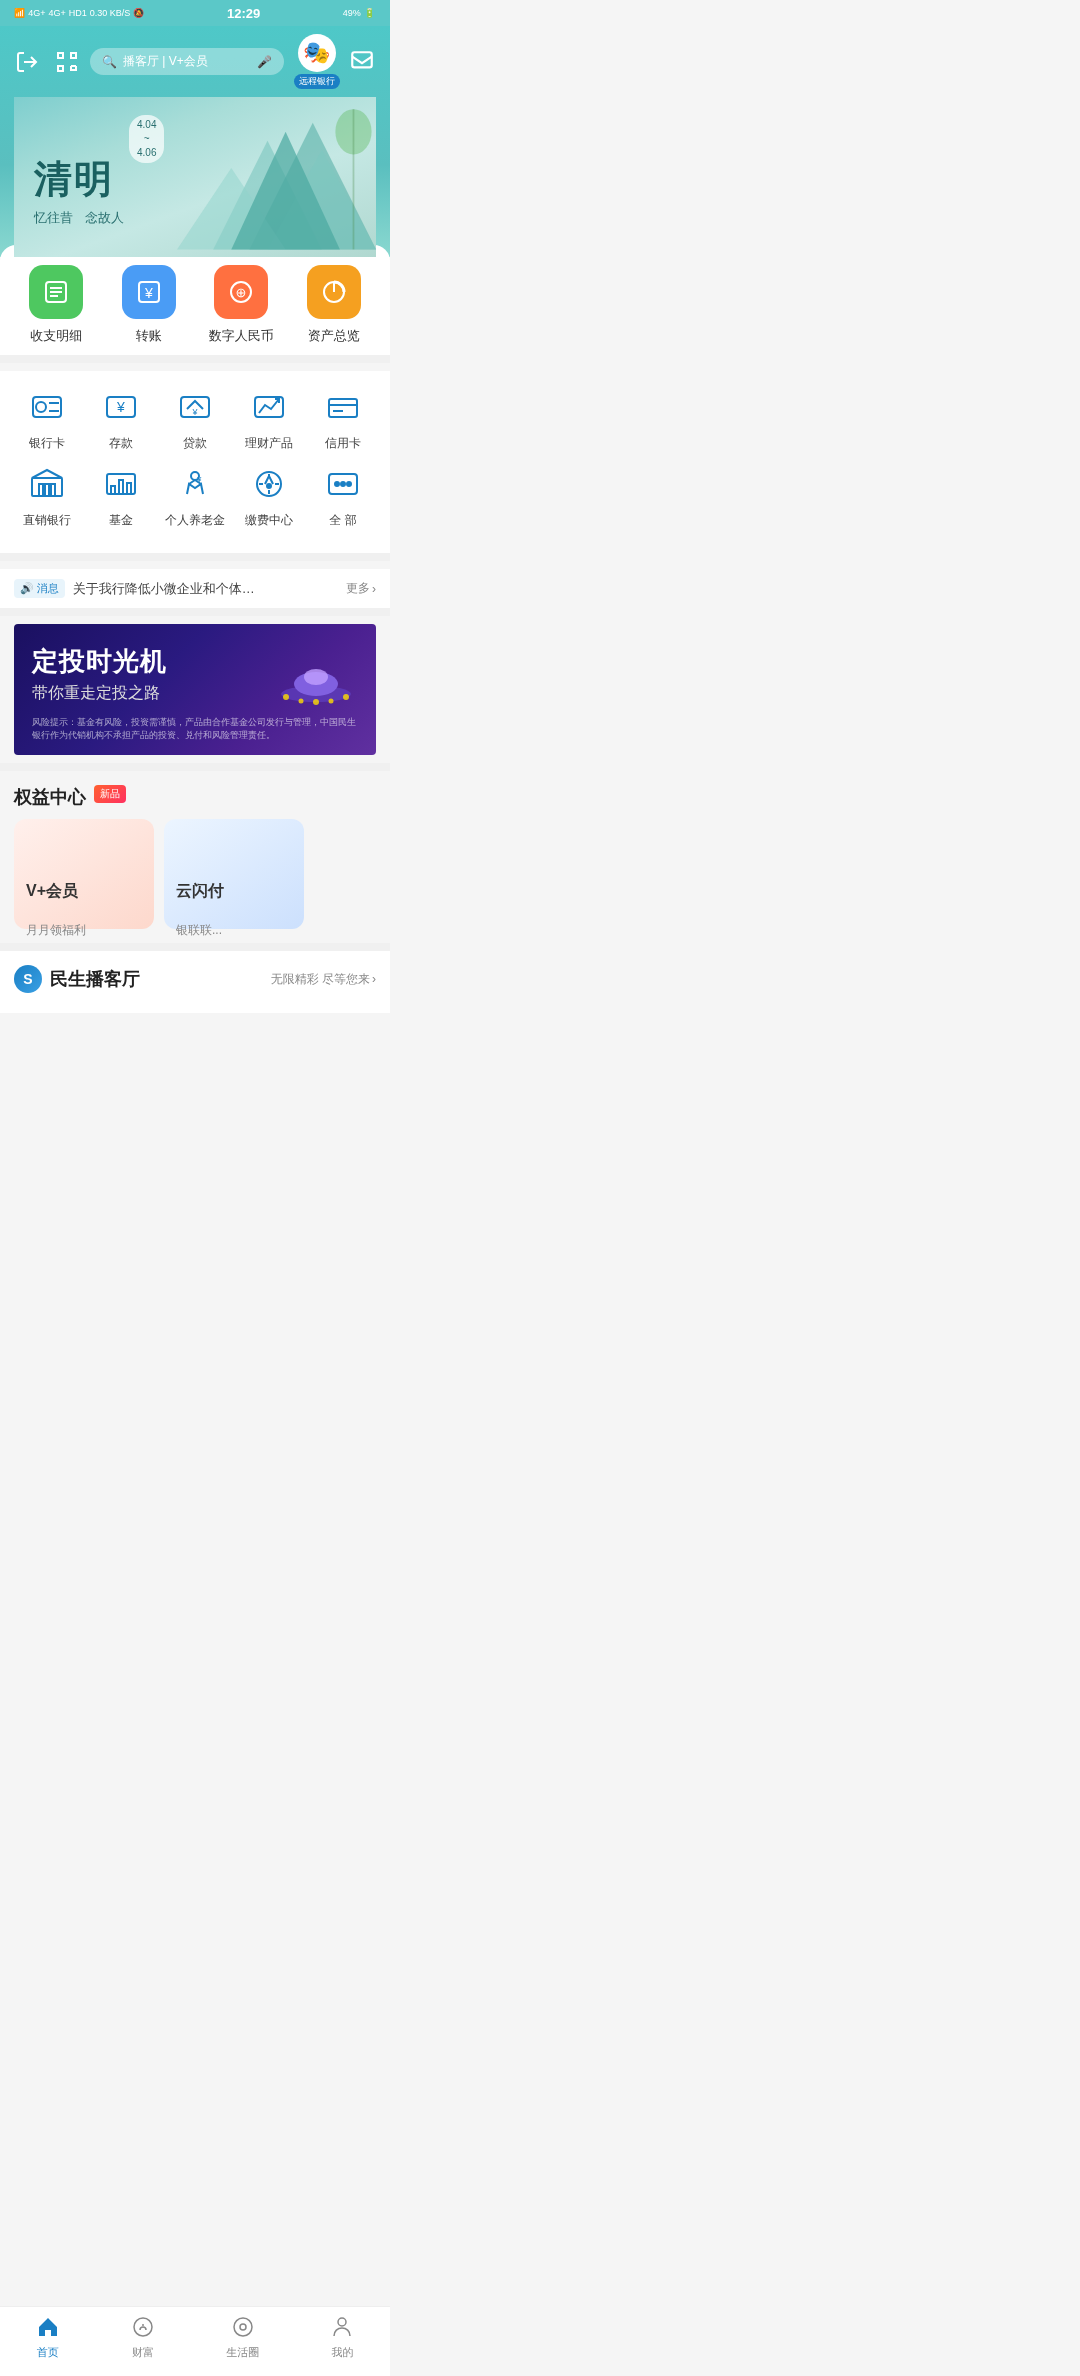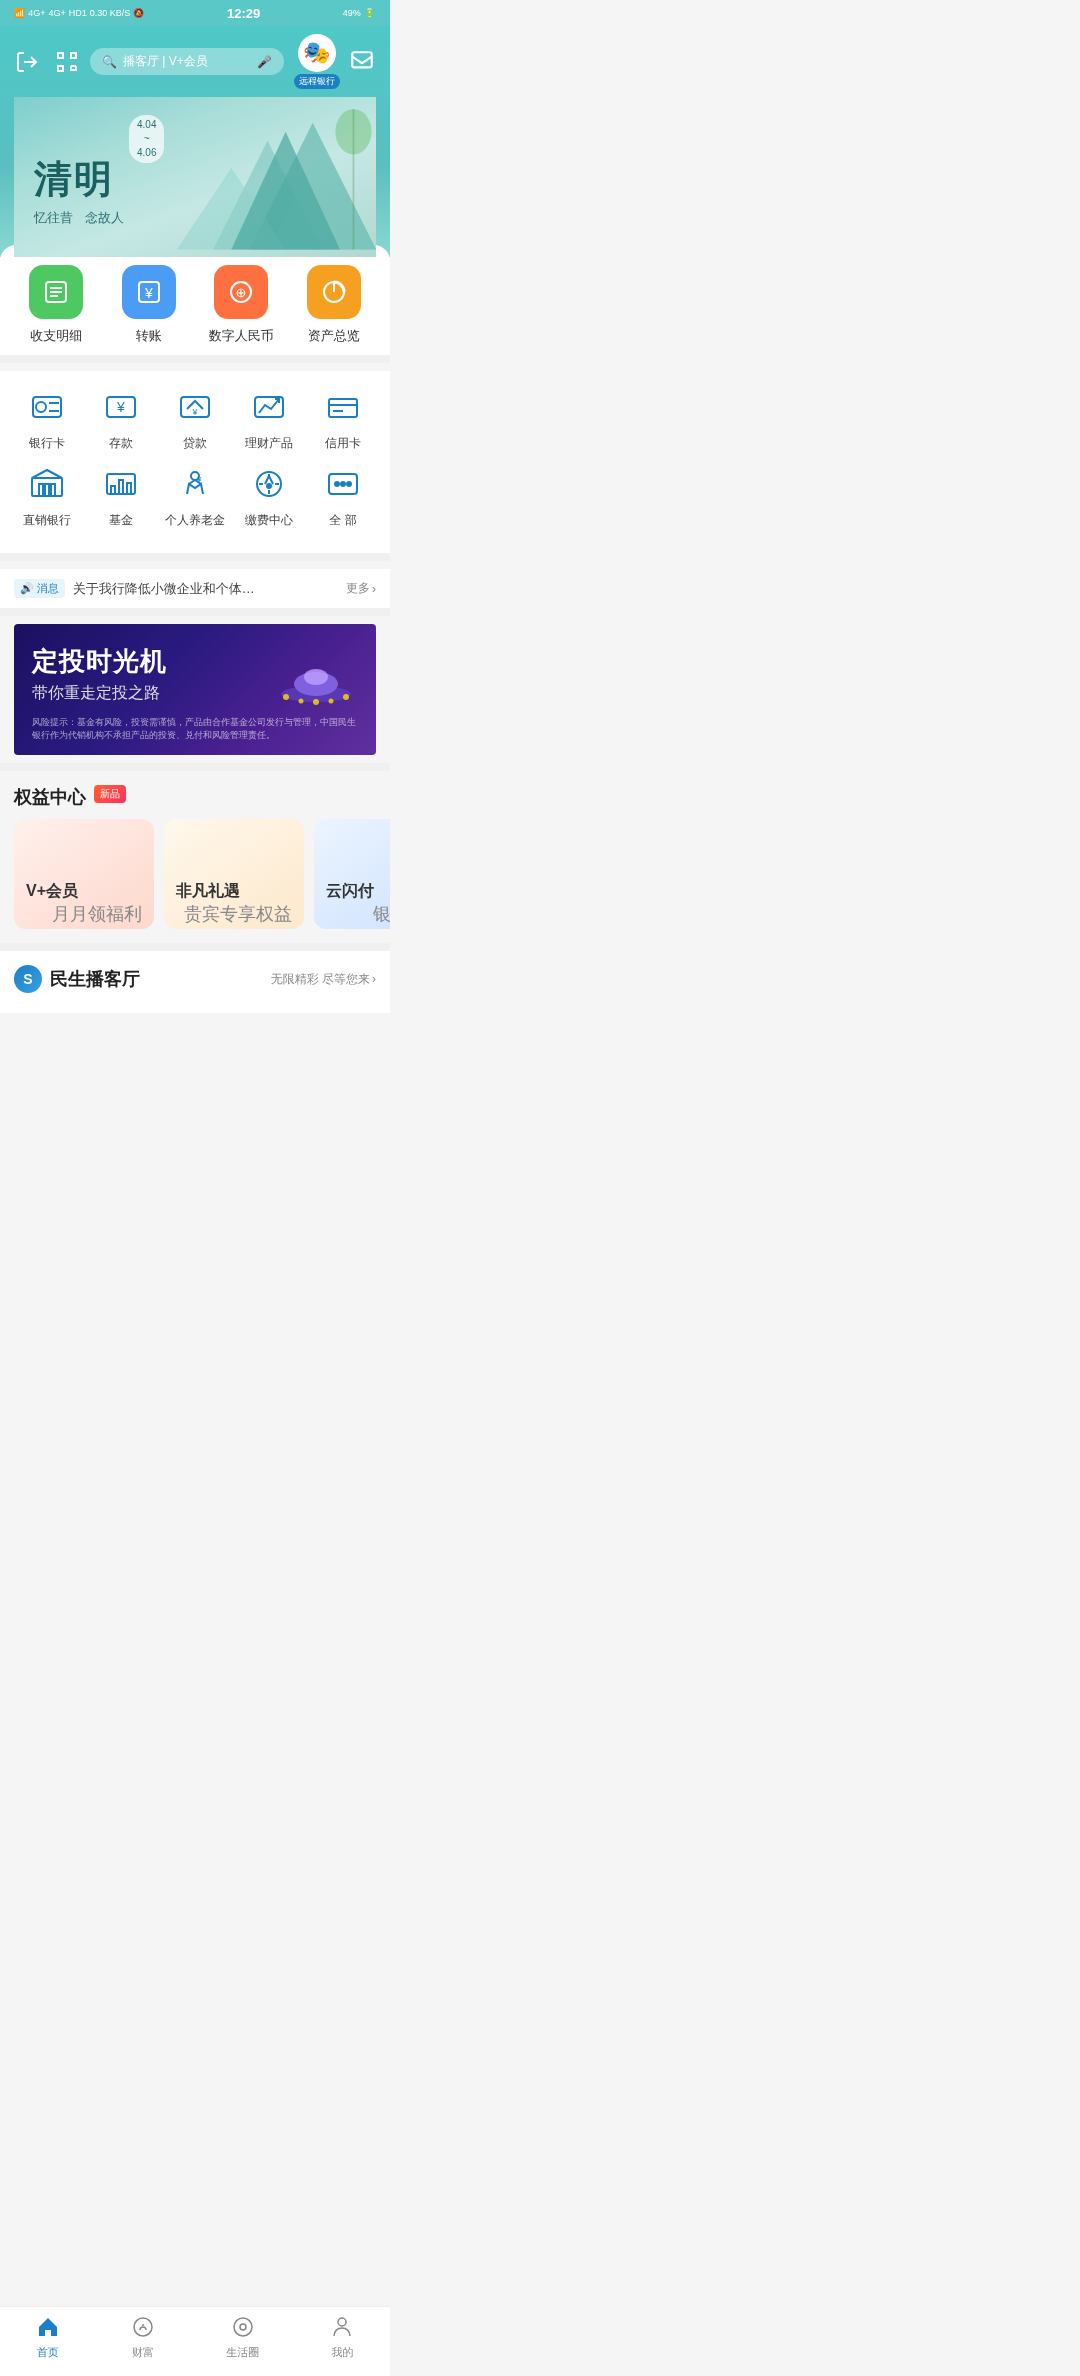--- a/index.html
+++ b/index.html
@@ -215,21 +215,21 @@
     }
     .benefit-card {
       min-width: 140px;
       height: 110px;
       border-radius: 12px;
       padding: 14px 12px;
       background: linear-gradient(145deg, #fff5f0, #fde8e0);
       flex-shrink: 0;
     }
     .benefit-card-title { font-size: 16px; font-weight: 700; color: #333; margin-top: 48px; }
-    .benefit-card-sub { font-size: 18px; color: #888; margin-top: 0; text-align: right; }
+    .benefit-card-sub { font-size: 12px; color: #888; margin-top: 20px; }
 
     
     .minsheng-section {
       background: #fff;
       padding: 0 14px 10px;
     }
     .minsheng-header {
       display: flex;
       align-items: center;
       justify-content: space-between;
@@ -568,24 +568,20 @@
 <div>
   <div class="section-header">
     <span class="section-title">权益中心</span>
     <span class="section-badge">新品</span>
   </div>
   <div class="benefits-scroll">
     <div class="benefit-card" style="background:linear-gradient(145deg,#fff0ec,#fdd8cc);">
       <div class="benefit-card-title">V+会员</div>
       <div class="benefit-card-sub">月月领福利</div>
     </div>
-    <div class="benefit-card" style="background:linear-gradient(145deg,#fff8ec,#fde8cc);">
-      <div class="benefit-card-title">非凡礼遇</div>
-      <div class="benefit-card-sub">贵宾专享权益</div>
-    </div>
     <div class="benefit-card" style="background:linear-gradient(145deg,#ecf5ff,#cce0fd);">
       <div class="benefit-card-title">云闪付</div>
       <div class="benefit-card-sub">银联联...</div>
     </div>
   </div>
 </div>
 
 <div style="height:8px; background:#f0f0f0;"></div>
 
 <div class="minsheng-section">

